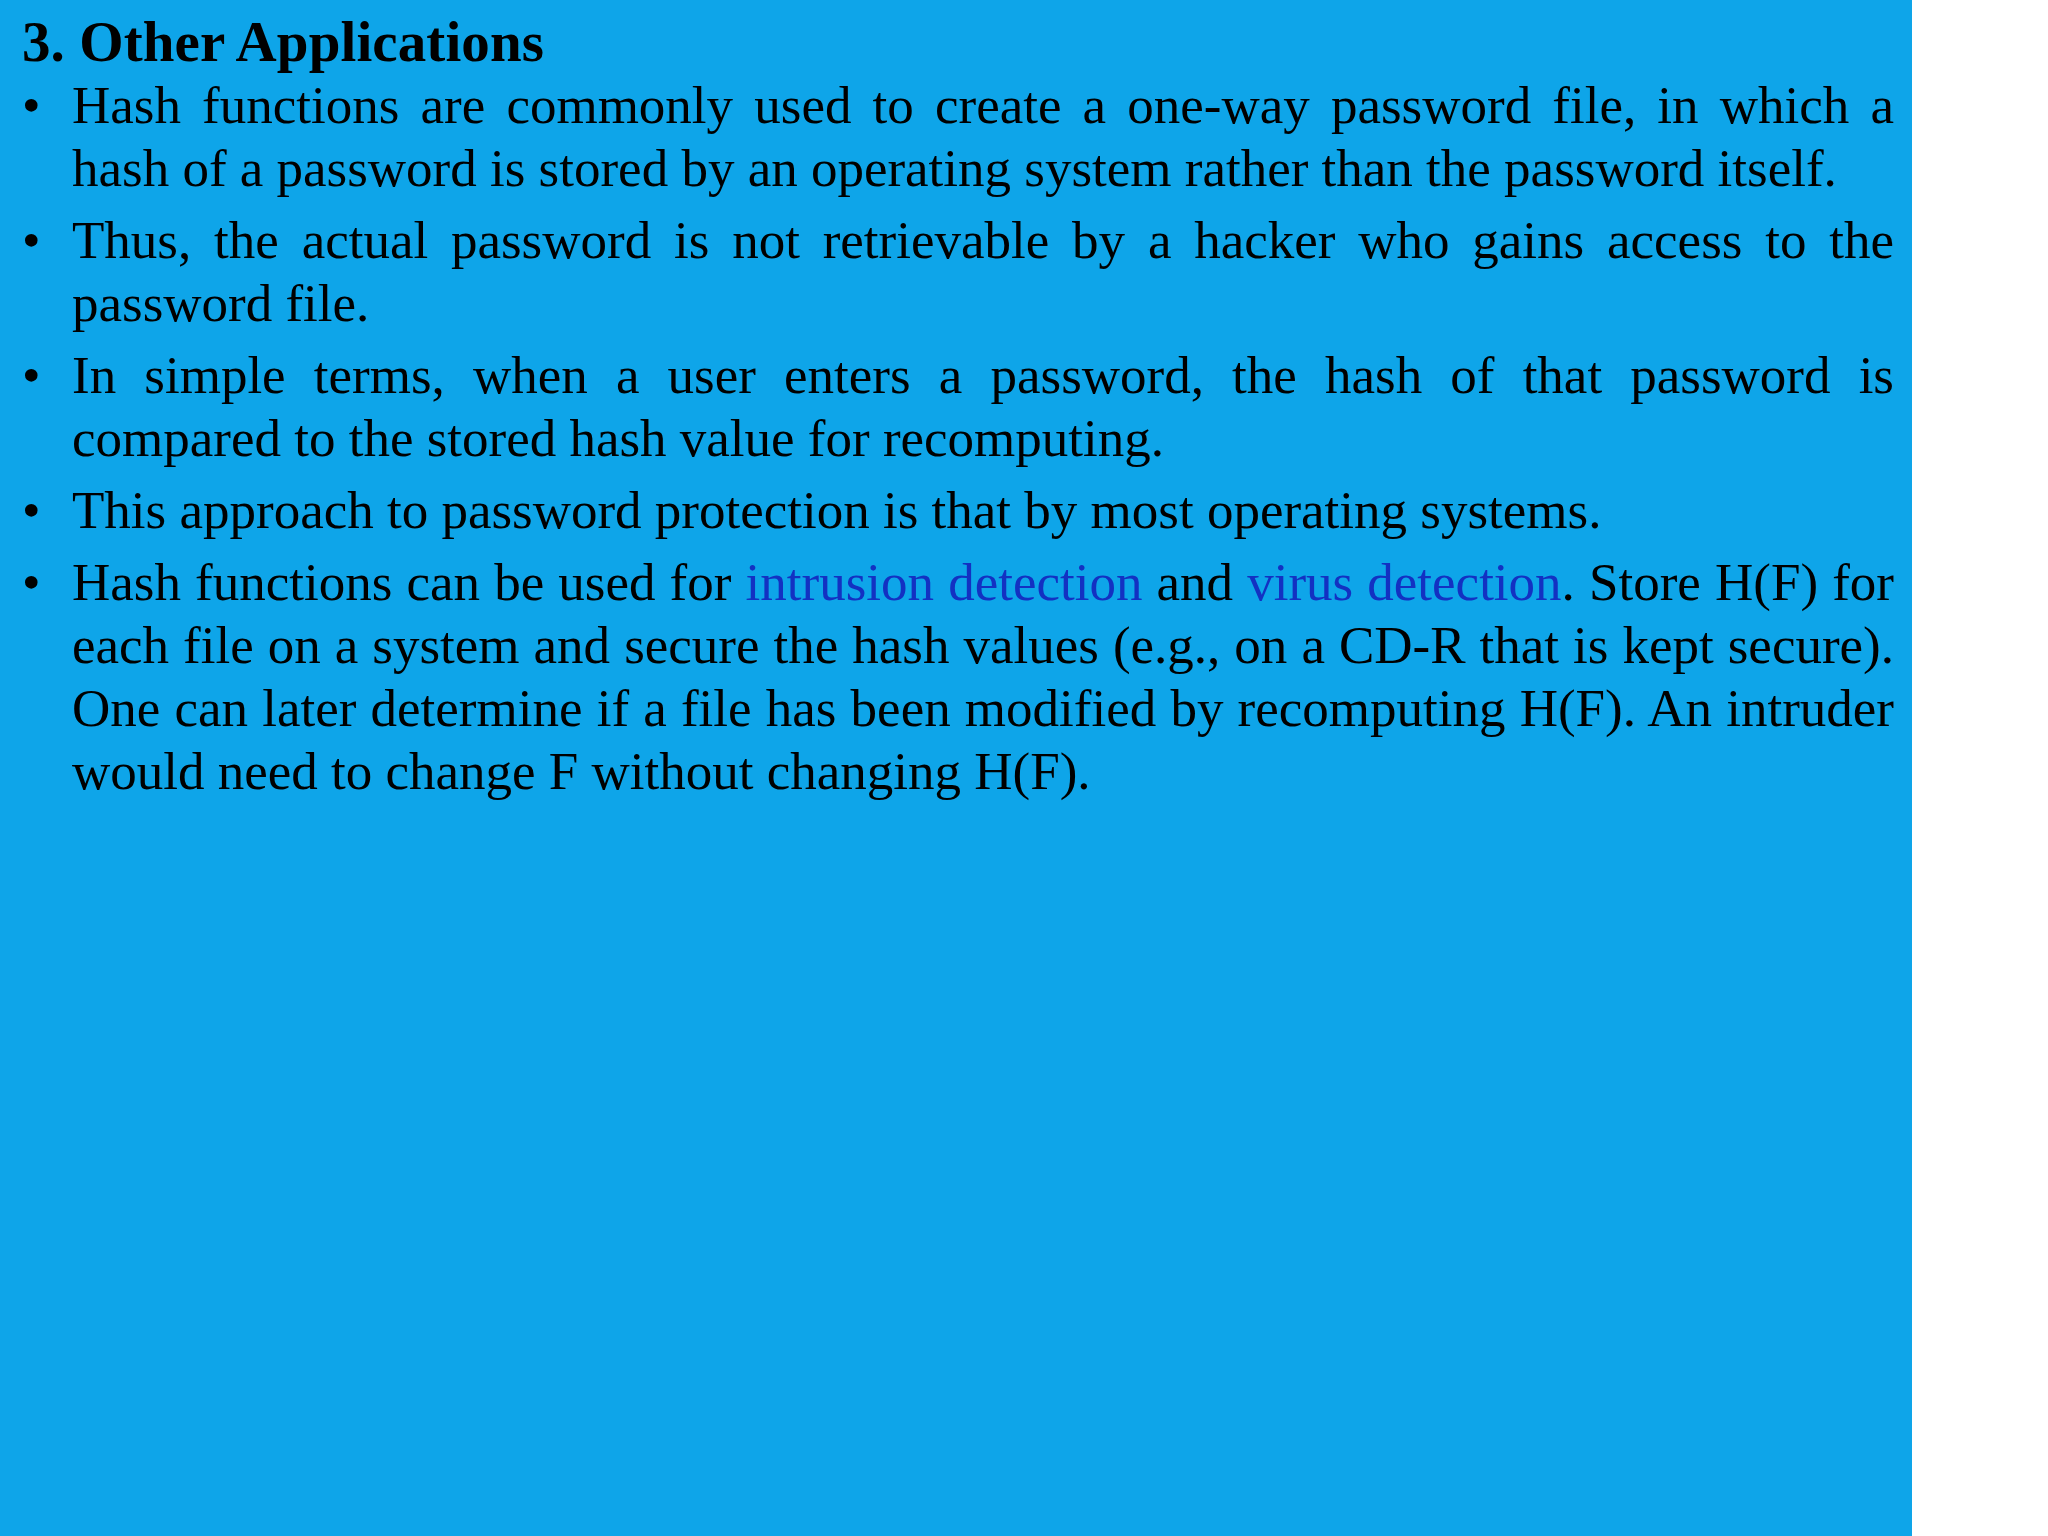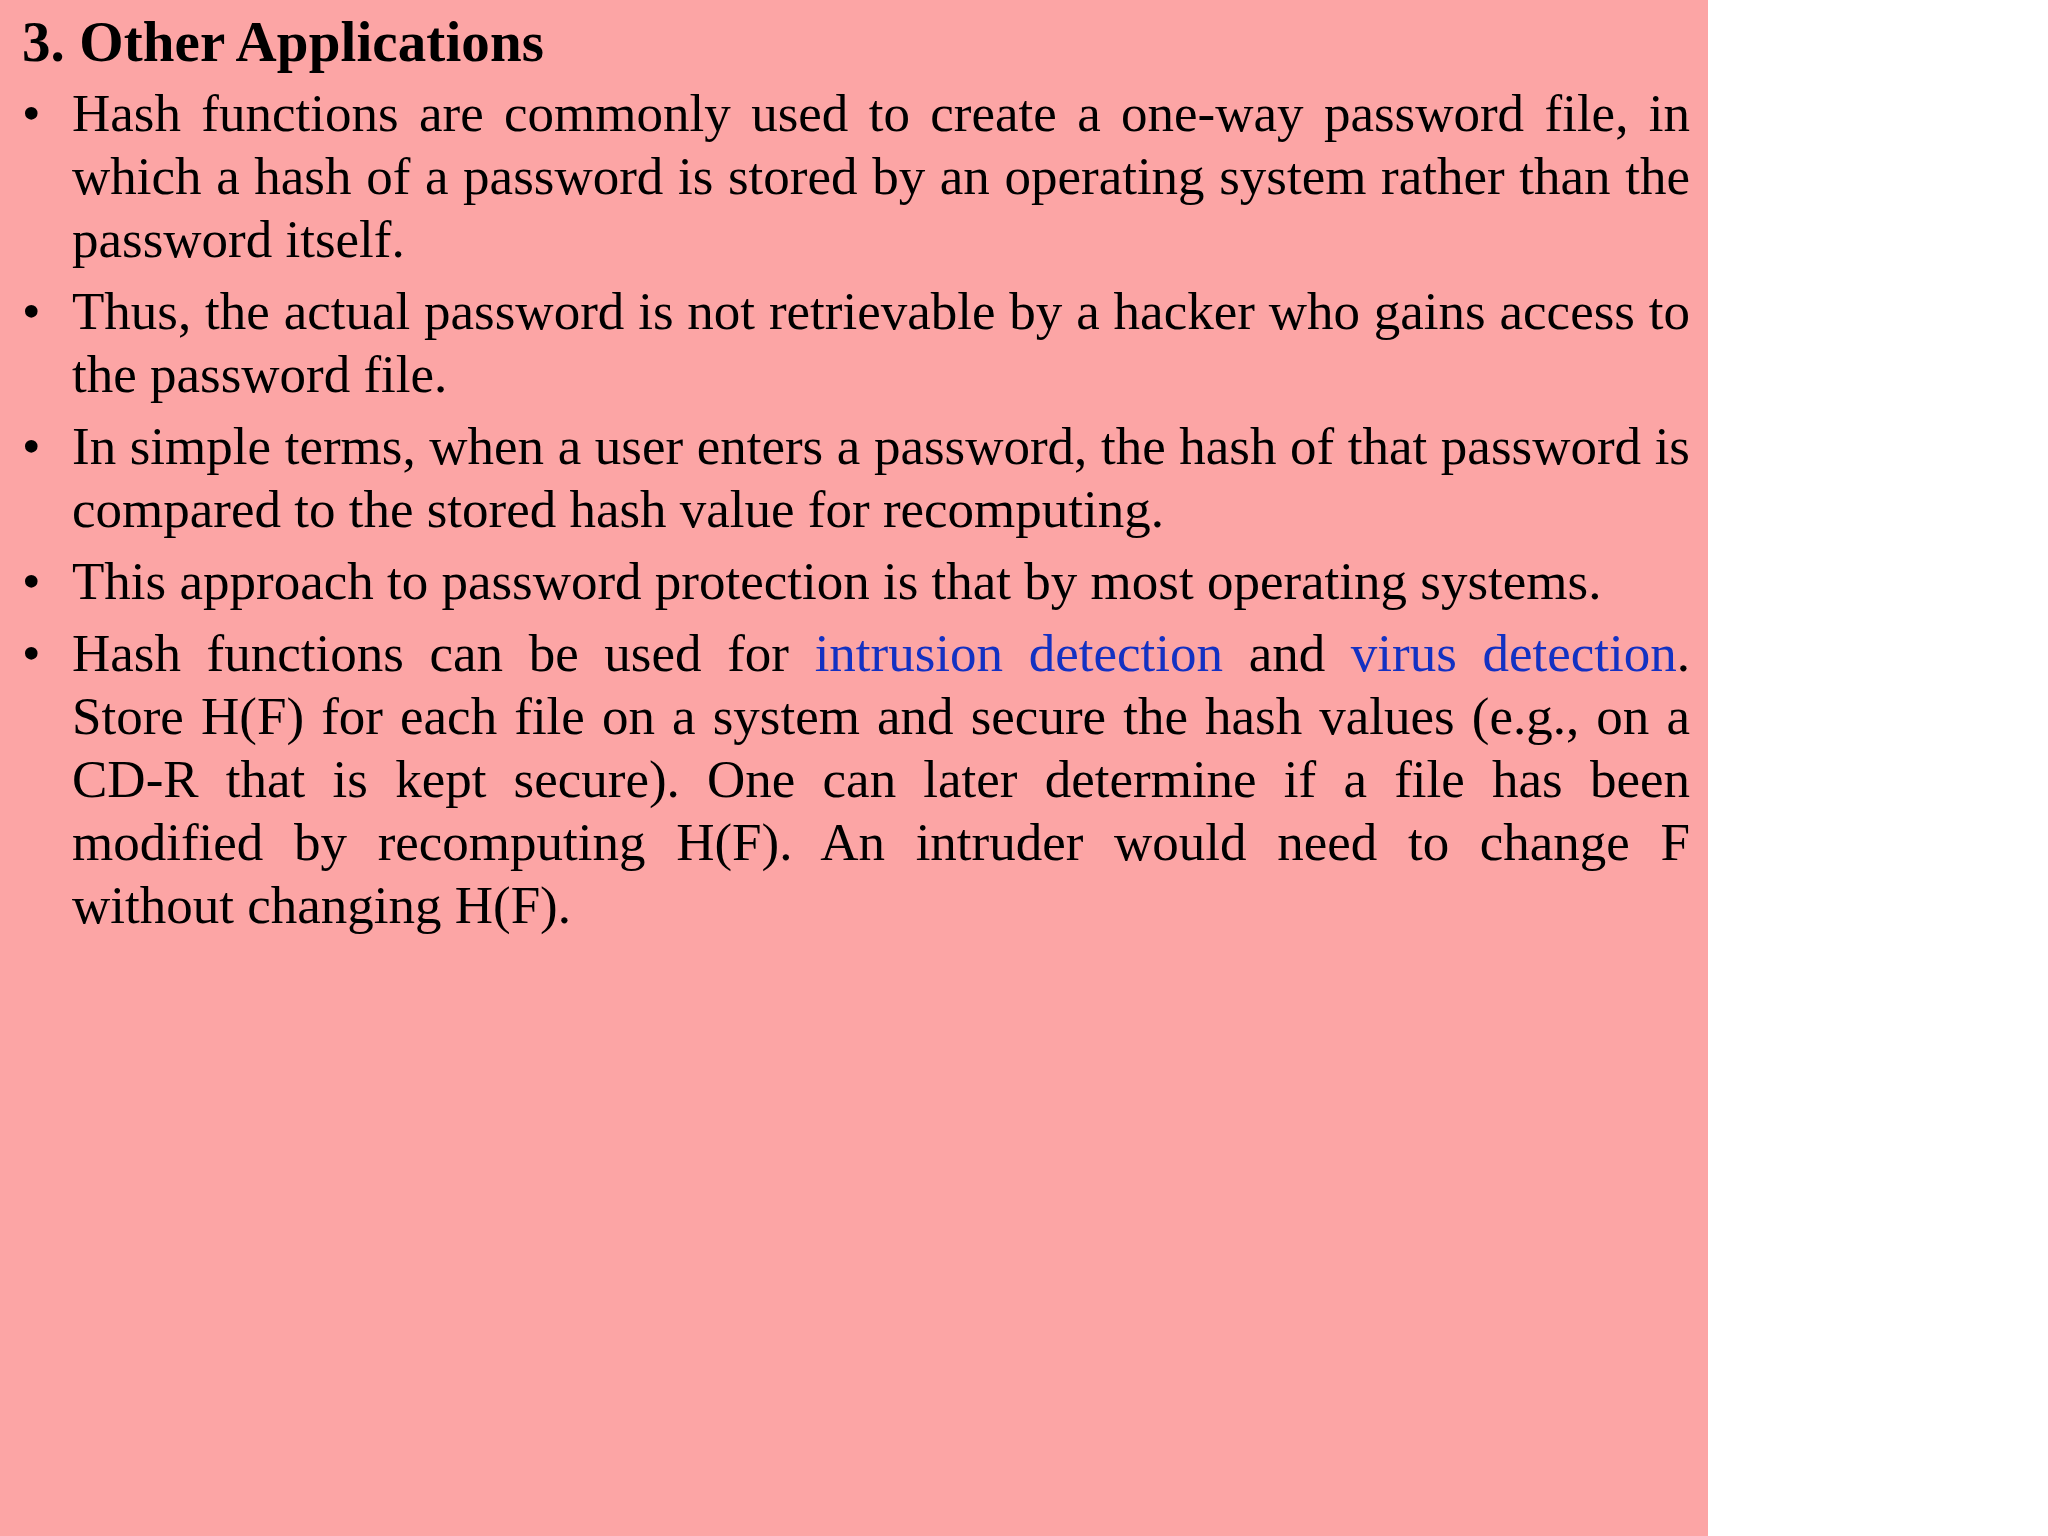--- a/index.html
+++ b/index.html
@@ -9,23 +9,23 @@
   }
   body {
     width: 2048px;
     height: 1536px;
     overflow: hidden;
     font-family: "Liberation Serif", "DejaVu Serif", serif;
     color: #000000;
   }
   .slide {
     position: relative;
-    width: 1708px;
+    width: 1912px;
     height: 1536px;
-    background: #fca5a5;
+    background: #0ea5e9;
     box-sizing: border-box;
     padding: 0;
   }
   .slide-title {
     font-family: "Liberation Serif", "DejaVu Serif", serif;
     font-weight: bold;
     font-size: 57px;
     line-height: 64px;
     letter-spacing: 0.1px;
     color: #000000;
@@ -58,21 +58,20 @@
     top: 0;
     width: 28px;
     font-size: 53px;
     line-height: 63px;
     text-align: left;
     color: #000000;
     user-select: none;
   }
   .bullet-text {
     display: block;
-    margin-top: 8px;
   }
   .link-blue {
     color: #1331C2;
   }
   
   .bullet-item .bullet-text { text-align: justify; }
 </style>
 </head>
 <body>
 

